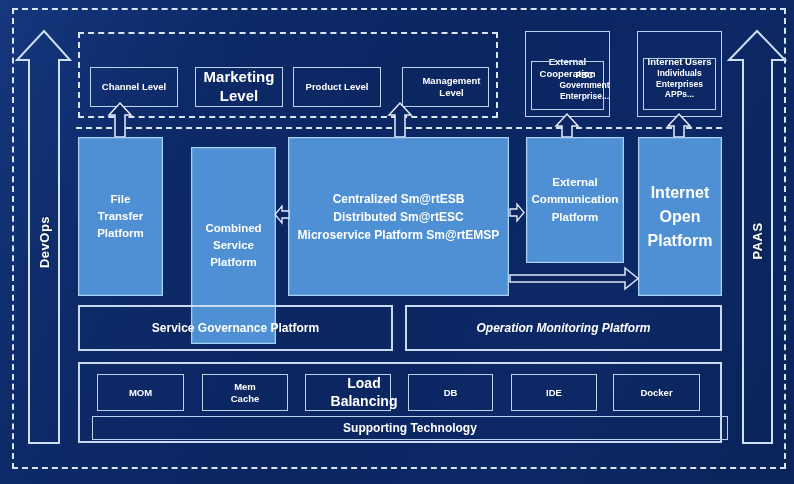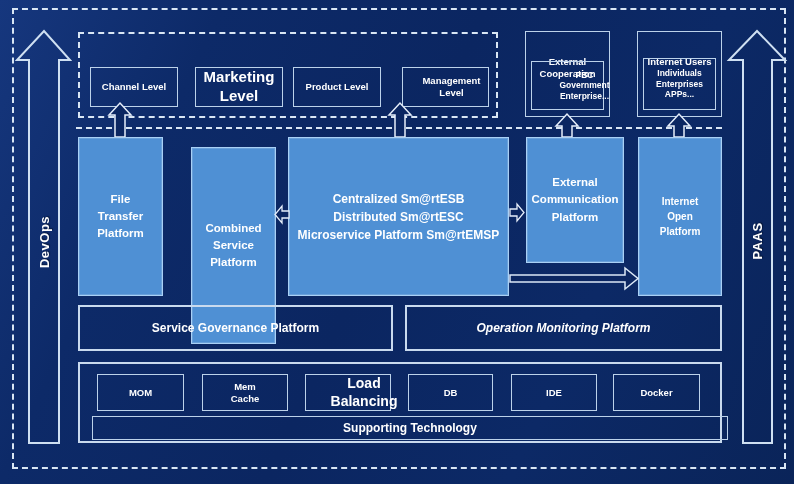--- a/index.html
+++ b/index.html
@@ -91,21 +91,21 @@
 Platform</div>
   <div class="abs blue-box" style="left:191px;top:147px;width:85px;height:197px;font-size:11.5px;">Combined
 Service
 Platform</div>
   <div class="abs blue-box" style="left:288px;top:137px;width:221px;height:159px;font-size:12px;">Centralized Sm@rtESB
 Distributed Sm@rtESC
 Microservice Platform Sm@rtEMSP</div>
   <div class="abs blue-box" style="left:526px;top:137px;width:98px;height:126px;font-size:11.5px;">External
 Communication
 Platform</div>
-  <div class="abs blue-box" style="left:638px;top:137px;width:84px;height:159px;font-size:10px;">Internet
+  <div class="abs blue-box" style="left:638px;top:137px;width:84px;height:159px;font-size:16px;">Internet
 Open
 Platform</div>
 
   <svg style="left:275px;top:206px;" width="14" height="17" viewBox="0 0 14 17">
     <polygon points="14,5 7,5 7,0 0,8.5 7,17 7,12 14,12" fill="#0b2661" stroke="#e6eefa" stroke-width="1.3"></polygon>
   </svg>
 
   <svg style="left:510px;top:204px;" width="14" height="17" viewBox="0 0 14 17">
     <polygon points="0,5 7,5 7,0 14,8.5 7,17 7,12 0,12" fill="#0b2661" stroke="#e6eefa" stroke-width="1.3"></polygon>
   </svg>

